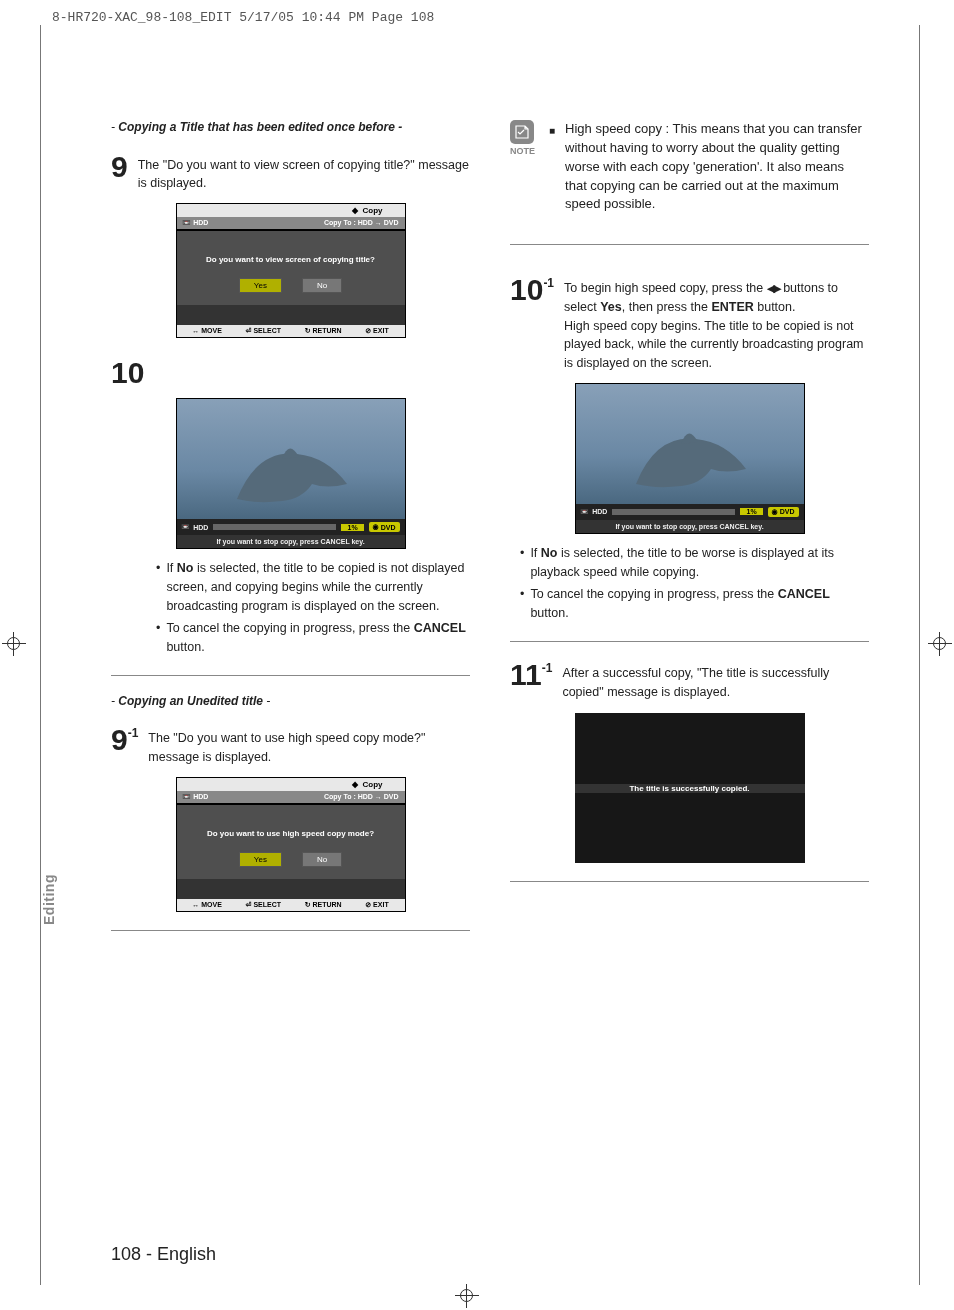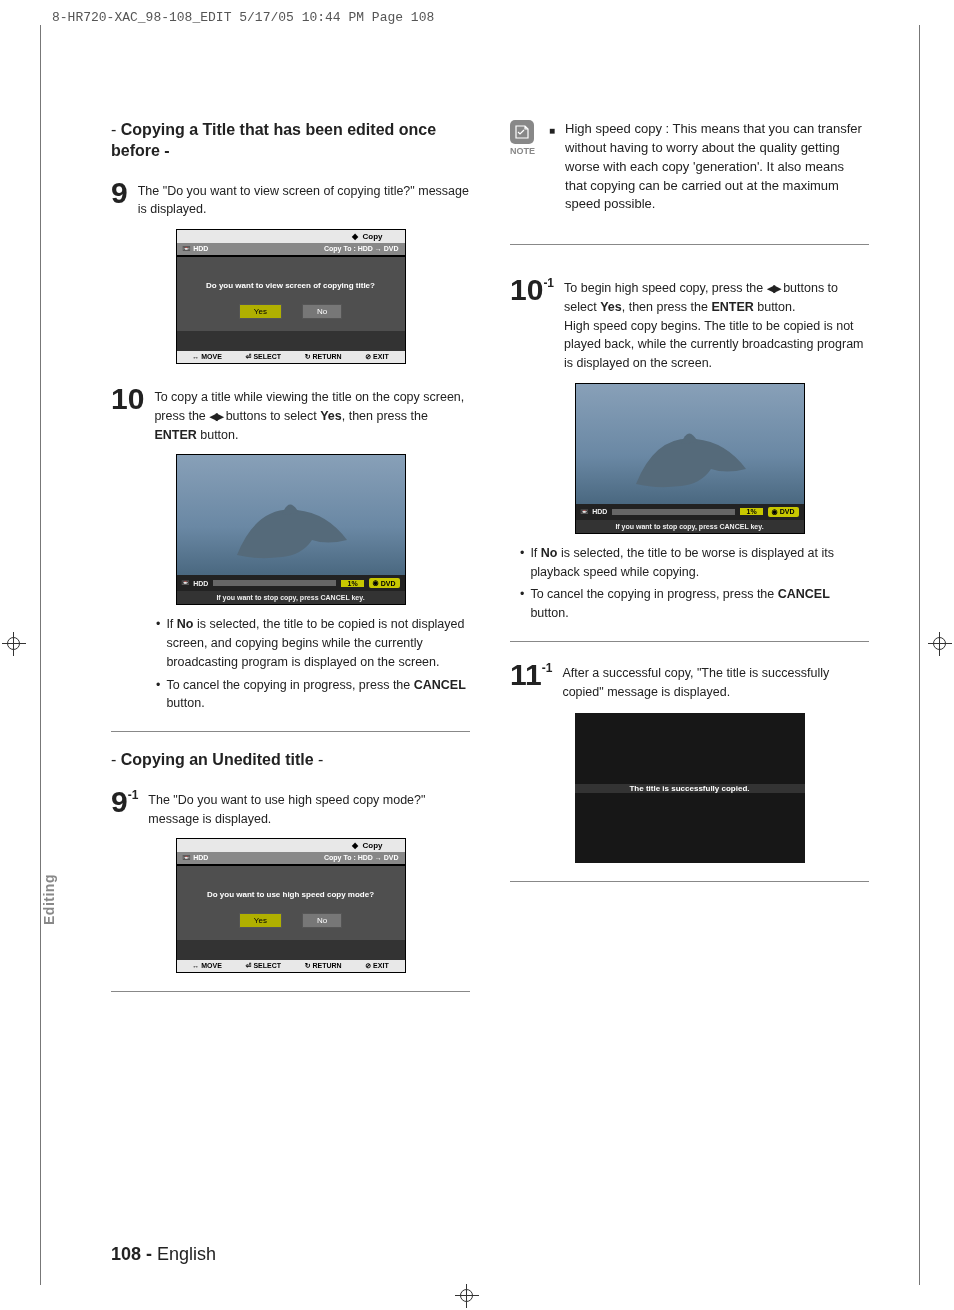--- a/index.html
+++ b/index.html
@@ -26,23 +26,24 @@
     border-left: 0.5px solid #777;
     border-right: 0.5px solid #777;
   }
   .columns {
     display: flex;
     gap: 40px;
     padding: 95px 50px 0 70px;
   }
   .col { flex: 1; min-width: 0; }
   .section-title {
-    font-size: 16px;
+    font-size: 12px;
     margin-bottom: 16px;
     line-height: 1.3;
+    font-style: italic;
   }
   .section-title .dash { font-weight: normal; }
   .section-title .b { font-weight: bold; }
   .step {
     display: flex;
     align-items: flex-start;
     gap: 10px;
     margin-bottom: 10px;
   }
   .step .num {
@@ -254,21 +255,21 @@
     color: #888;
     letter-spacing: 0.5px;
   }
   
   .page-footer {
     position: absolute;
     bottom: 20px;
     left: 70px;
     font-size: 18px;
   }
-  .page-footer b { font-weight: bold; }
+  .page-footer b { font-weight: normal; }
   
   .reg {
     position: absolute;
     width: 24px; height: 24px;
     pointer-events: none;
   }
   .reg::before, .reg::after {
     content: "";
     position: absolute;
     background: #333;
@@ -322,23 +323,20 @@
         <div class="footer">
           <span>↔ <span>MOVE</span></span>
           <span>⏎ <span>SELECT</span></span>
           <span>↻ <span>RETURN</span></span>
           <span>⊘ <span>EXIT</span></span>
         </div>
       </div>
 
       <div class="step" style="margin-top:20px">
         <div class="num">10</div>
-        <div class="body">
-          <span>To copy a title while viewing the title on the copy screen, press the </span><span class="arrow-sym">◀▶</span><span> buttons to select </span><b>Yes</b><span>, then press the </span><b>ENTER</b><span> button.</span>
-        </div>
       </div>
 
       <div class="mock-copy">
         <div class="img-area">
           <svg class="dolphin" width="140" height="90" viewBox="0 0 140 90">
             <path d="M10 70 Q 30 20 70 25 Q 100 28 120 55 Q 100 60 85 55 Q 75 70 55 72 Q 30 75 10 70 Z" fill="#556a7a"></path>
             <path d="M55 30 Q 62 10 72 28 Z" fill="#556a7a"></path>
           </svg>
         </div>
         <div class="bar">

